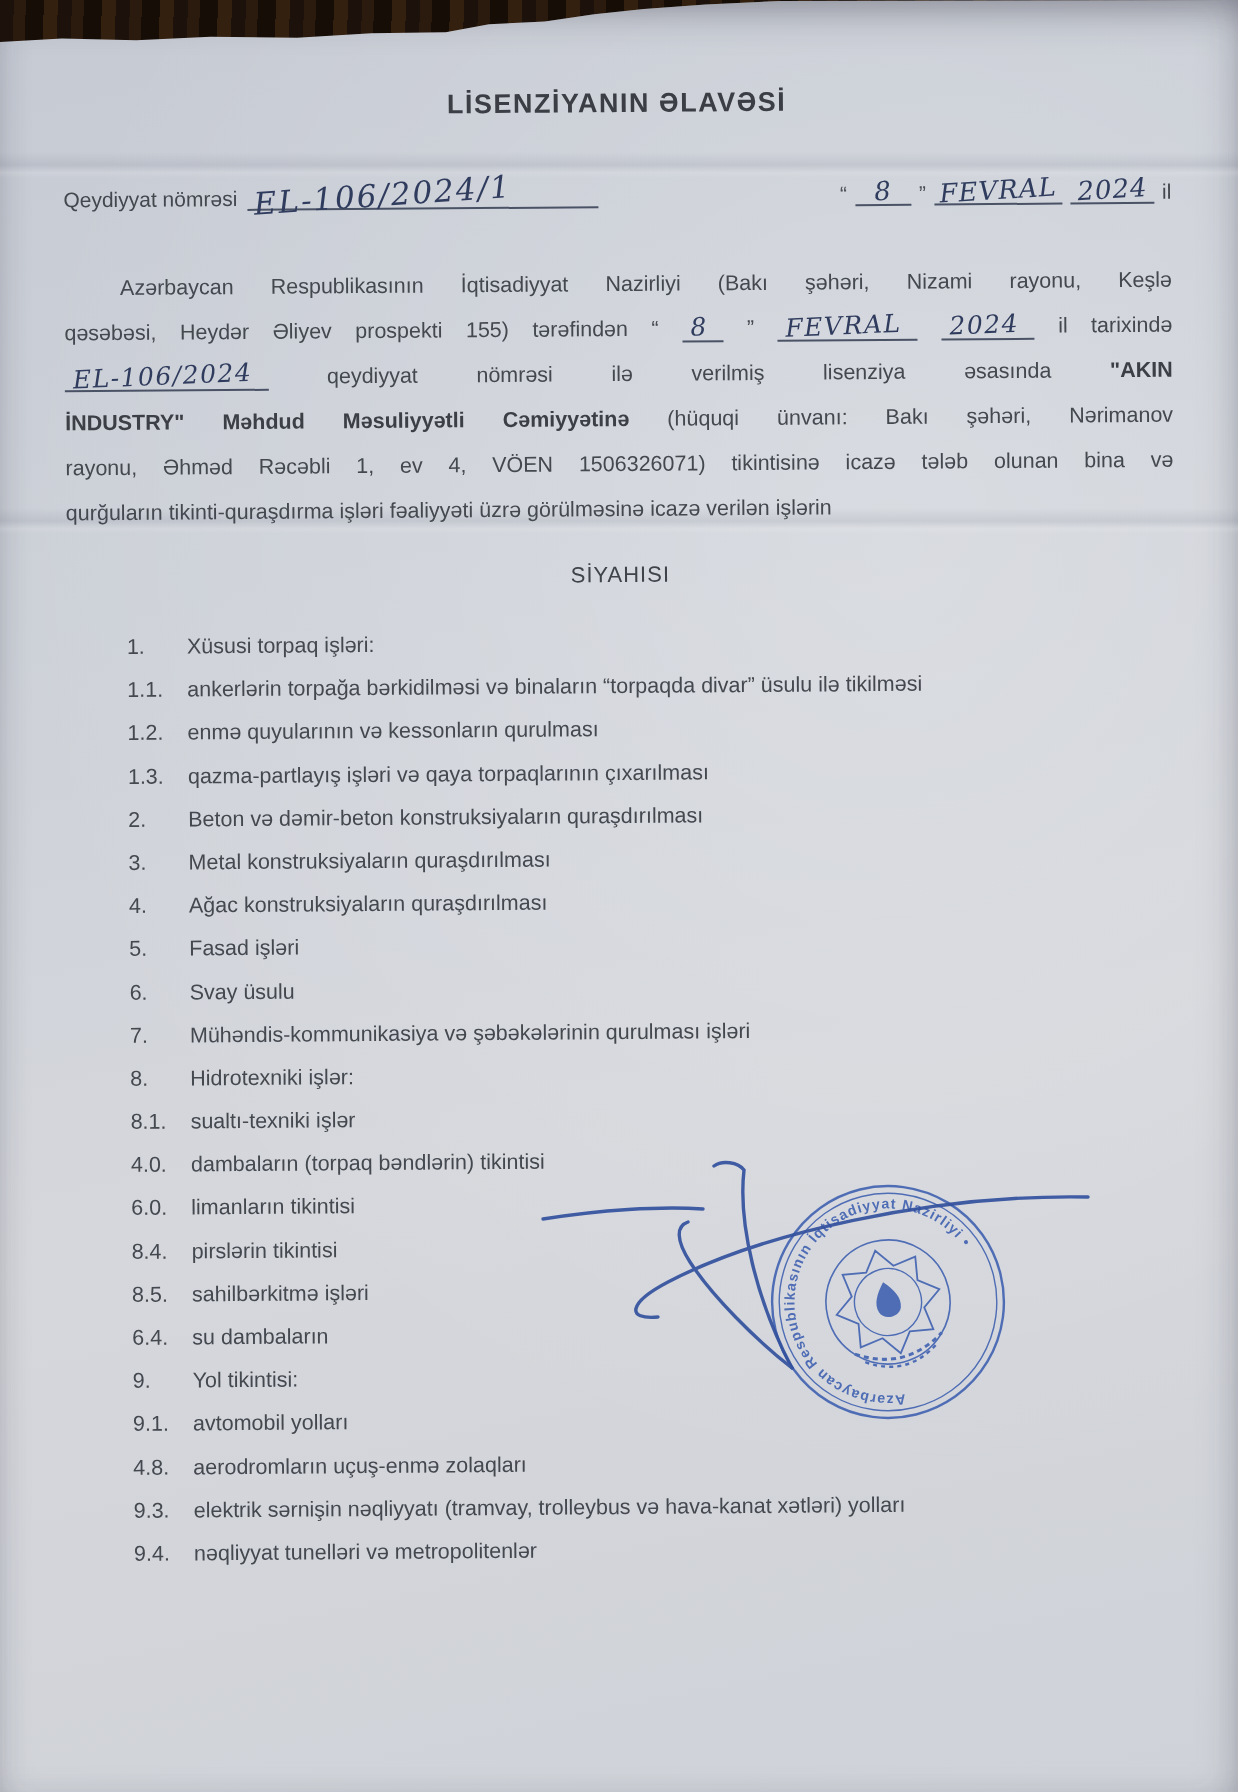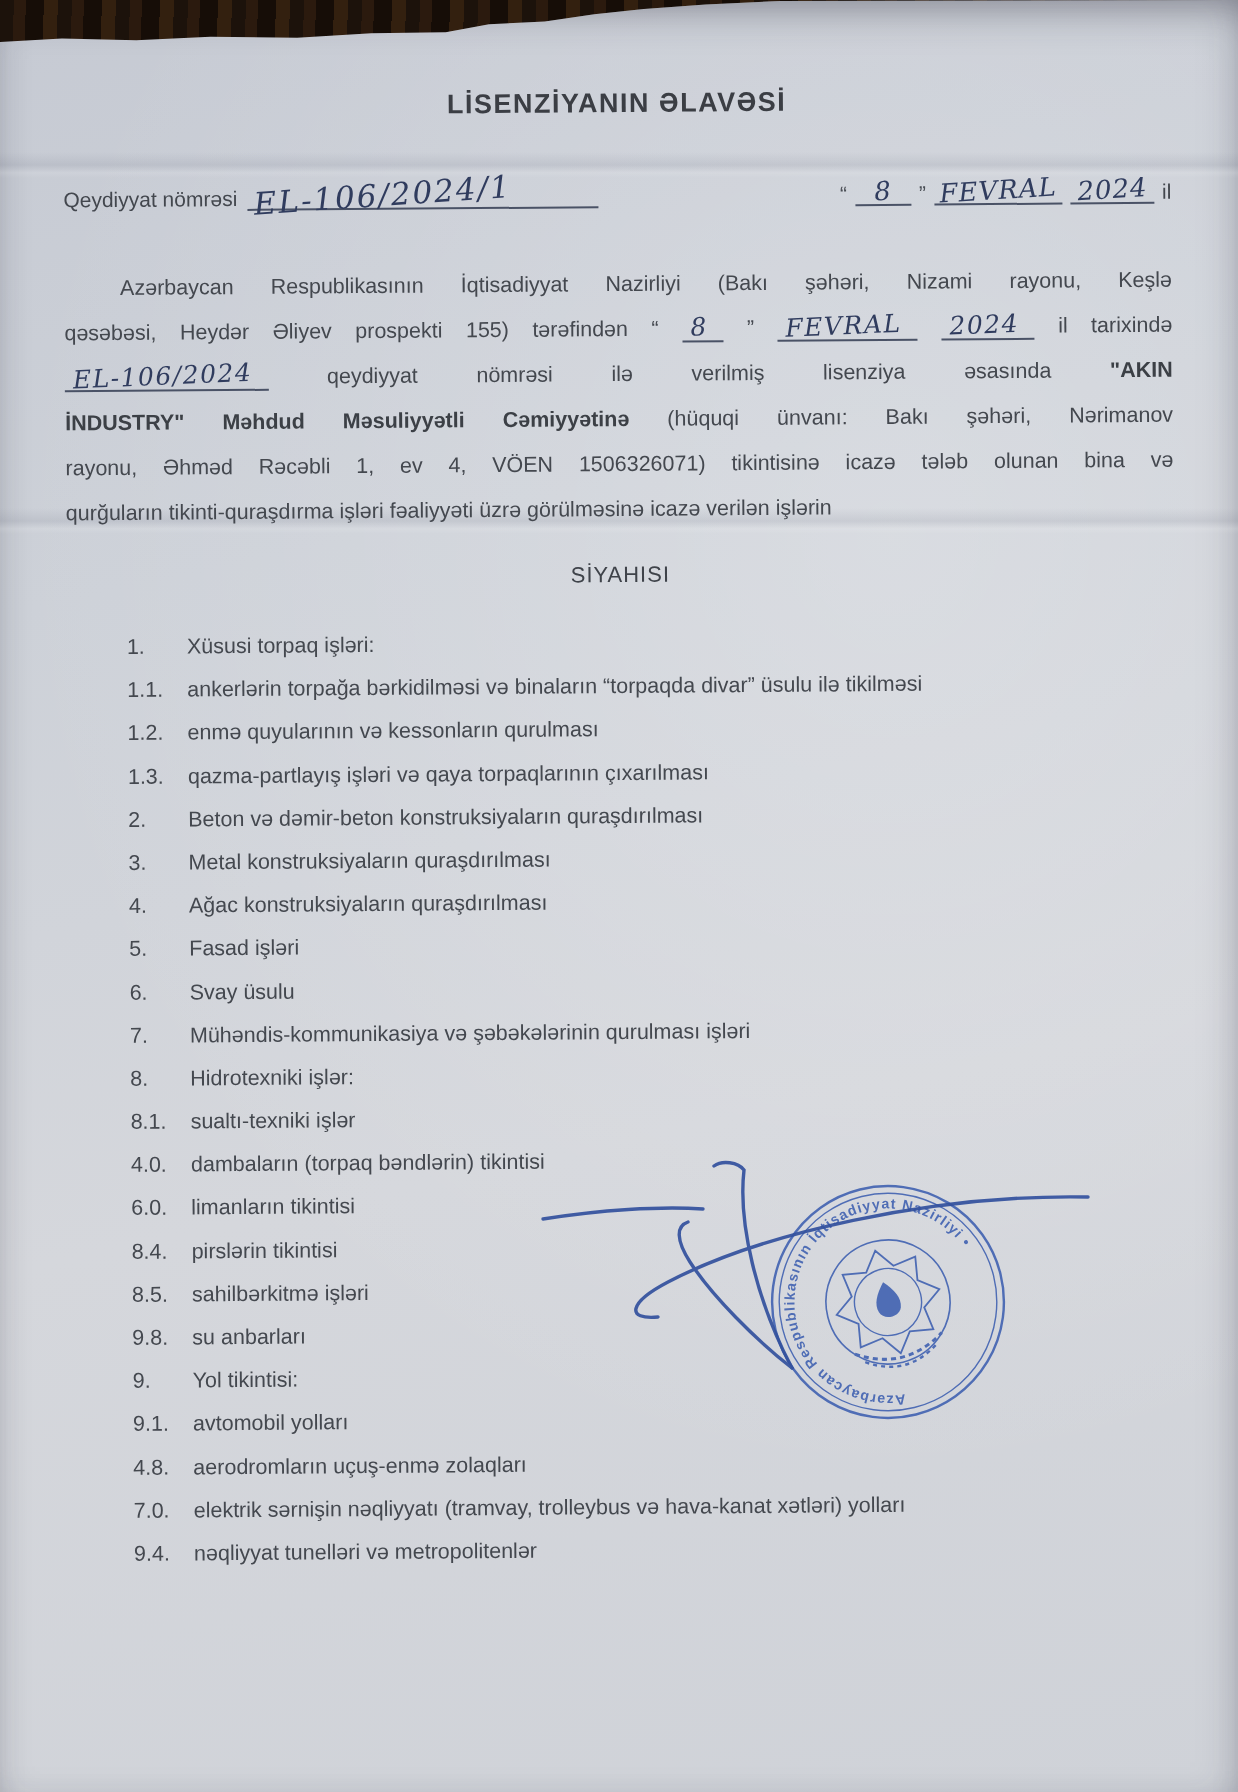--- a/index.html
+++ b/index.html
@@ -157,37 +157,37 @@
         </div>
         <div class="list-item">
           <span class="num">8.4.</span>
           <span class="itm">pirslərin tikintisi</span>
         </div>
         <div class="list-item">
           <span class="num">8.5.</span>
           <span class="itm">sahilbərkitmə işləri</span>
         </div>
         <div class="list-item">
-          <span class="num">9.8.</span>
-          <span class="itm">su anbarları</span>
+          <span class="num">6.4.</span>
+          <span class="itm">su dambaların</span>
         </div>
         <div class="list-item">
           <span class="num">9.</span>
           <span class="itm">Yol tikintisi:</span>
         </div>
         <div class="list-item">
           <span class="num">9.1.</span>
           <span class="itm">avtomobil yolları</span>
         </div>
         <div class="list-item">
           <span class="num">4.8.</span>
           <span class="itm">aerodromların uçuş-enmə zolaqları</span>
         </div>
         <div class="list-item">
-          <span class="num">7.0.</span>
+          <span class="num">9.3.</span>
           <span class="itm">elektrik sərnişin nəqliyyatı (tramvay, trolleybus və hava-kanat xətləri) yolları</span>
         </div>
         <div class="list-item">
           <span class="num">9.4.</span>
           <span class="itm">nəqliyyat tunelləri və metropolitenlər</span>
         </div>
       </div>
   </div>
 
   <svg class="stamp" viewBox="0 0 240 240">

